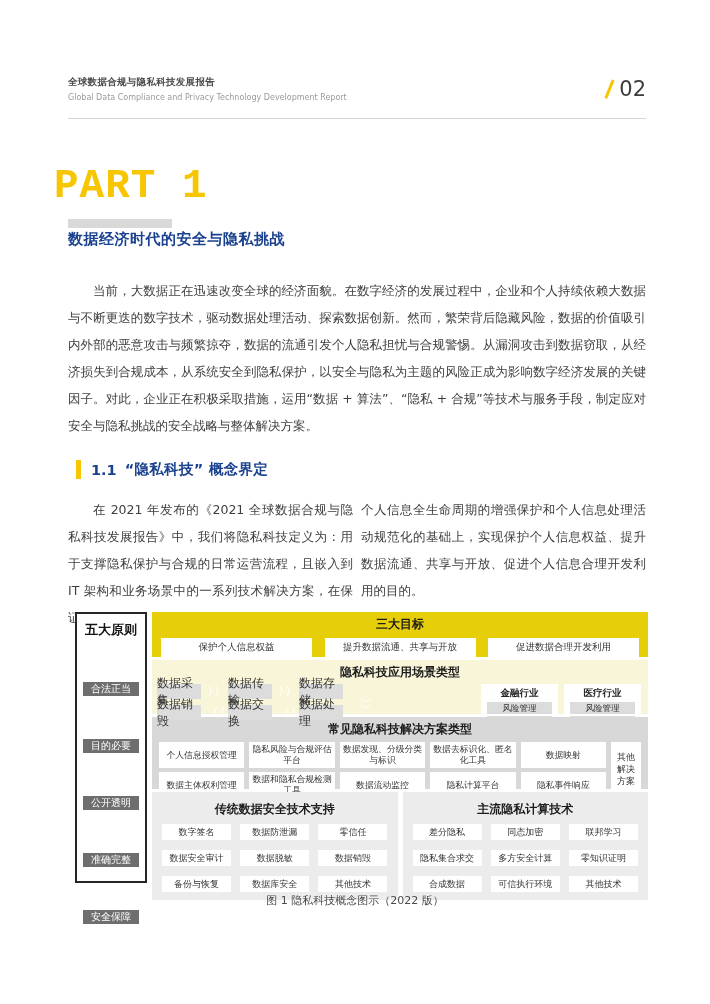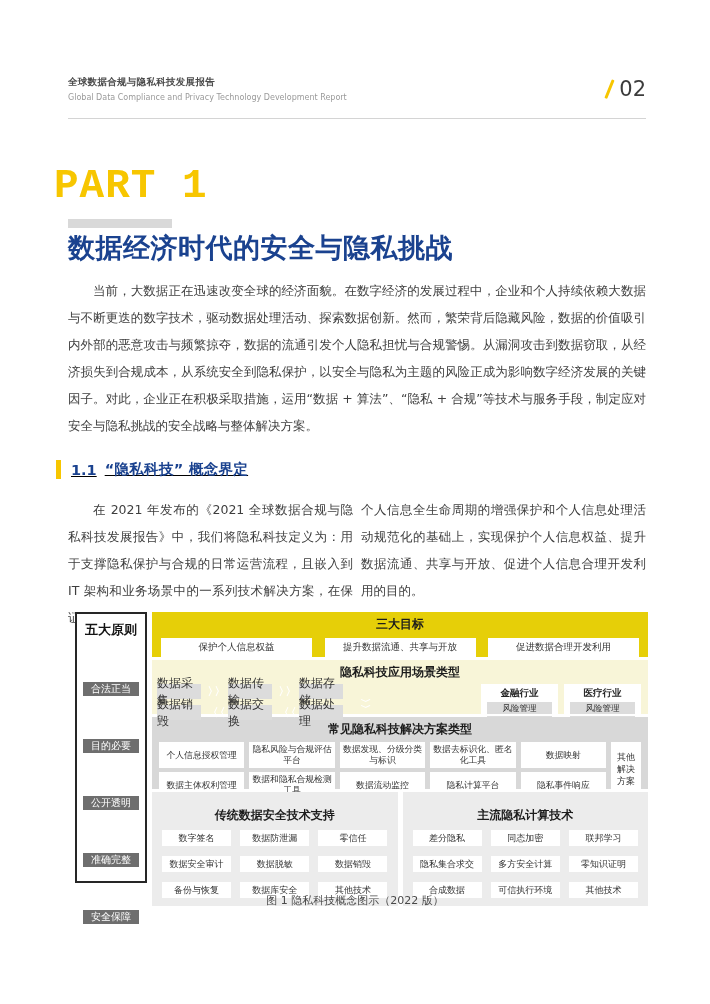--- a/index.html
+++ b/index.html
@@ -11,27 +11,27 @@
   .hdr-zh { font-size:9.5px; font-weight:bold; color:#4a4a4a; letter-spacing:.3px; }
   .hdr-en { font-size:8px; color:#9a9a9a; margin-top:4px; }
   .hdr-right { display:flex; align-items:center; gap:9px; margin-top:1px; }
   .slash { display:inline-block; width:2.5px; height:20px; background:#f7c600; transform:rotate(22deg); border-radius:1px; }
   .pagenum { font-size:21px; color:#3c3c3c; }
   .hdr-rule { position:absolute; left:68px; right:64px; top:118px; height:1px; background:#d4d4d4; }
 
   
   .part-label { position:absolute; left:54px; top:163px; font-size:41px; font-weight:800; color:#f7c600; letter-spacing:1px;font-family:Liberation Mono, monospace; }
   .part-bar { position:absolute; left:68px; top:219px; width:104px; height:9px; background:#d9d9d9; }
-  .part-title { position:absolute; left:68px; top:230px; margin:0; font-size:27px; font-weight:bold; color:#1a428f; letter-spacing:.5px; }
+  .part-title { position:absolute; left:68px; top:230px; margin:0; font-size:15px; font-weight:bold; color:#1a428f; letter-spacing:.5px; }
 
   .intro { position:absolute; left:68px; top:277px; width:578px; margin:0; font-size:12.5px; line-height:27px;
            color:#3e3e3e; text-align:justify; text-indent:2em; }
 
   
-  .sec-head { position:absolute; left:56px; top:460px; display:flex; align-items:center;text-decoration:underline; }
+  .sec-head { position:absolute; left:76px; top:460px; display:flex; align-items:center; }
   .sec-bar { width:5px; height:19px; background:#f7c600; margin-right:10px; }
   .sec-num { font-size:14.5px; font-weight:bold; color:#1a428f; margin-right:8px; }
   .sec-title { font-size:14.5px; font-weight:bold; color:#1a428f; letter-spacing:.3px; }
 
   .col { position:absolute; top:496px; width:285px; margin:0; font-size:12.5px; line-height:27px; color:#3e3e3e; text-align:justify; }
   .col.left { left:68px; text-indent:2em; }
   .col.right { left:361px; }
 
   
   .diagram { position:absolute; left:75px; top:612px; width:573px; height:271px; display:flex; }
@@ -66,21 +66,21 @@
 
   .band-sols { height:72px; background:#d8d8d8; box-sizing:border-box; }
   .sol-grid { display:grid; grid-template-columns:repeat(5,1fr) 30px; gap:4px 5px; padding:4px 7px 0; }
   .sol-box { background:#fff; min-height:26px; box-sizing:border-box; font-size:8.8px; color:#333;
              display:flex; align-items:center; justify-content:center; text-align:center; line-height:1.2; padding:1px 3px; }
   .sol-other { grid-column:6; grid-row:1 / span 2; background:#fff; display:flex; align-items:center; justify-content:center;
                font-size:9px; color:#333; text-align:center; line-height:1.3; padding:0 5px; box-sizing:border-box; }
 
   .band-duo { flex:1; display:flex; gap:5px; }
   .panel { flex:1; background:#ececec; box-sizing:border-box; padding:3px 9px 8px; }
-  .panel-title { text-align:center; font-size:12px; font-weight:bold; color:#1c1c1c; margin:12px 0 4px; }
+  .panel-title { text-align:center; font-size:12px; font-weight:bold; color:#1c1c1c; margin:6px 0 4px; }
   .tech-grid { display:grid; grid-template-columns:repeat(3,1fr); gap:10px 9px; padding:2px 1px 0; }
   .tech-chip { background:#fff; height:16px; font-size:9px; color:#333;
                display:flex; align-items:center; justify-content:center; }
 
   .caption { position:absolute; left:0; right:0; top:893px; text-align:center; font-size:11px; color:#4a4a4a; }
 </style>
 </head>
 <body>
 
 <div class="page">

